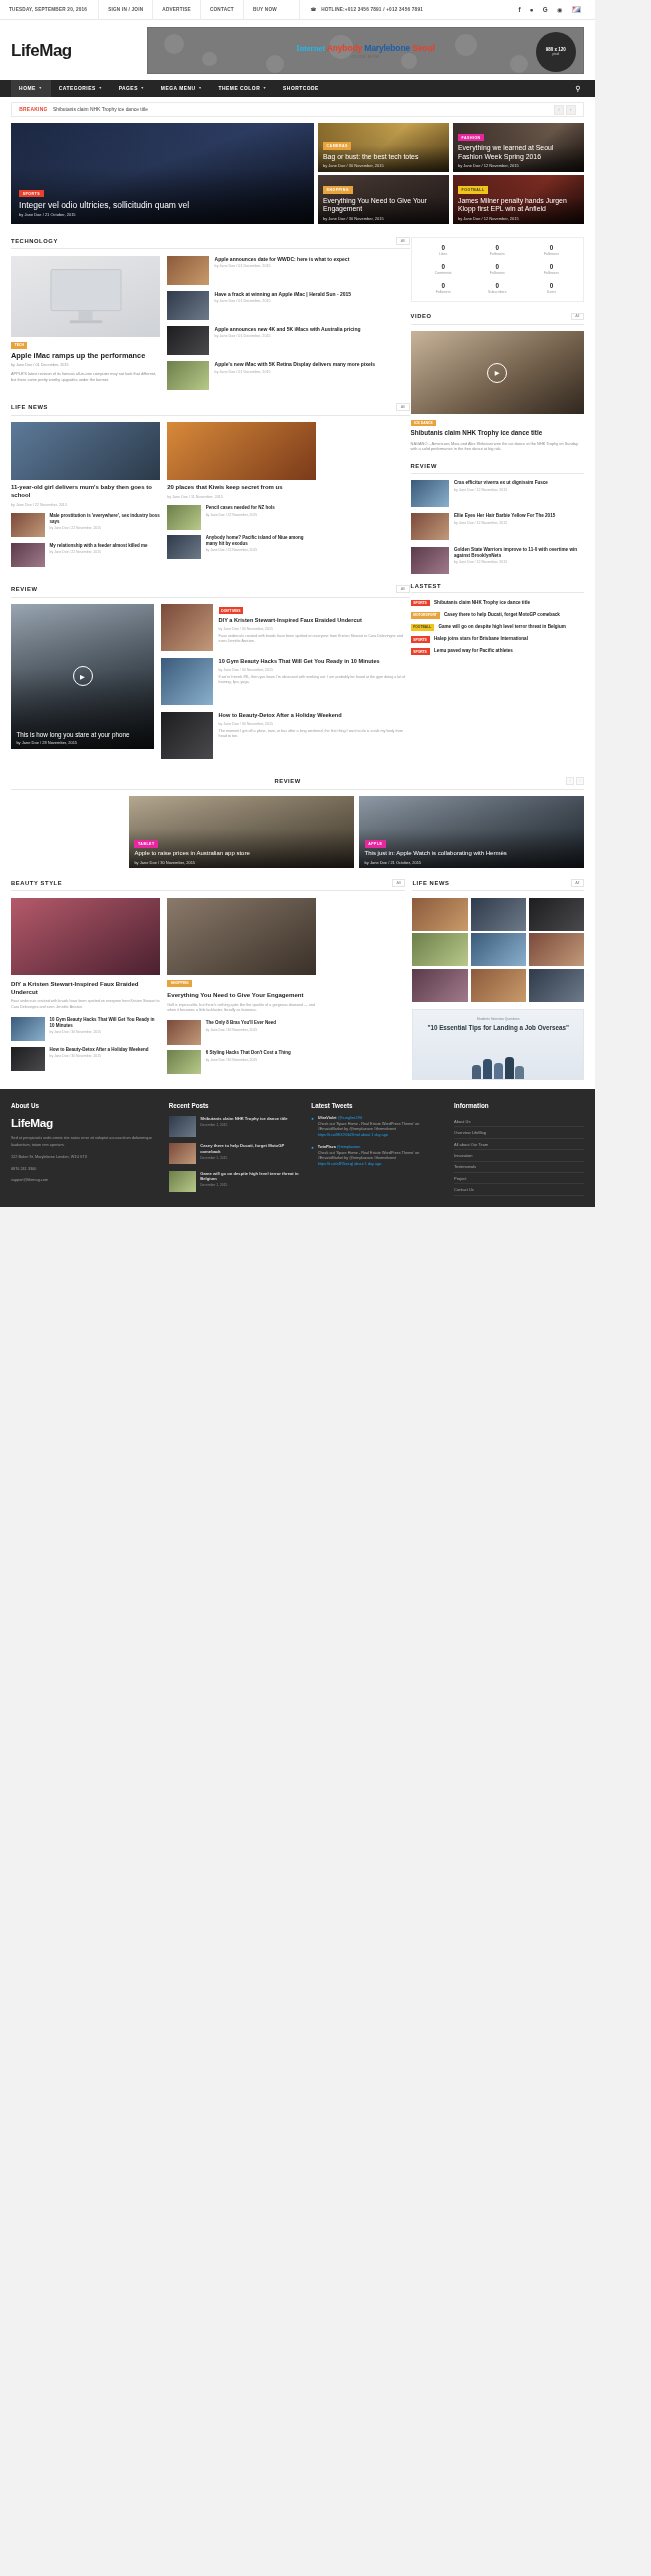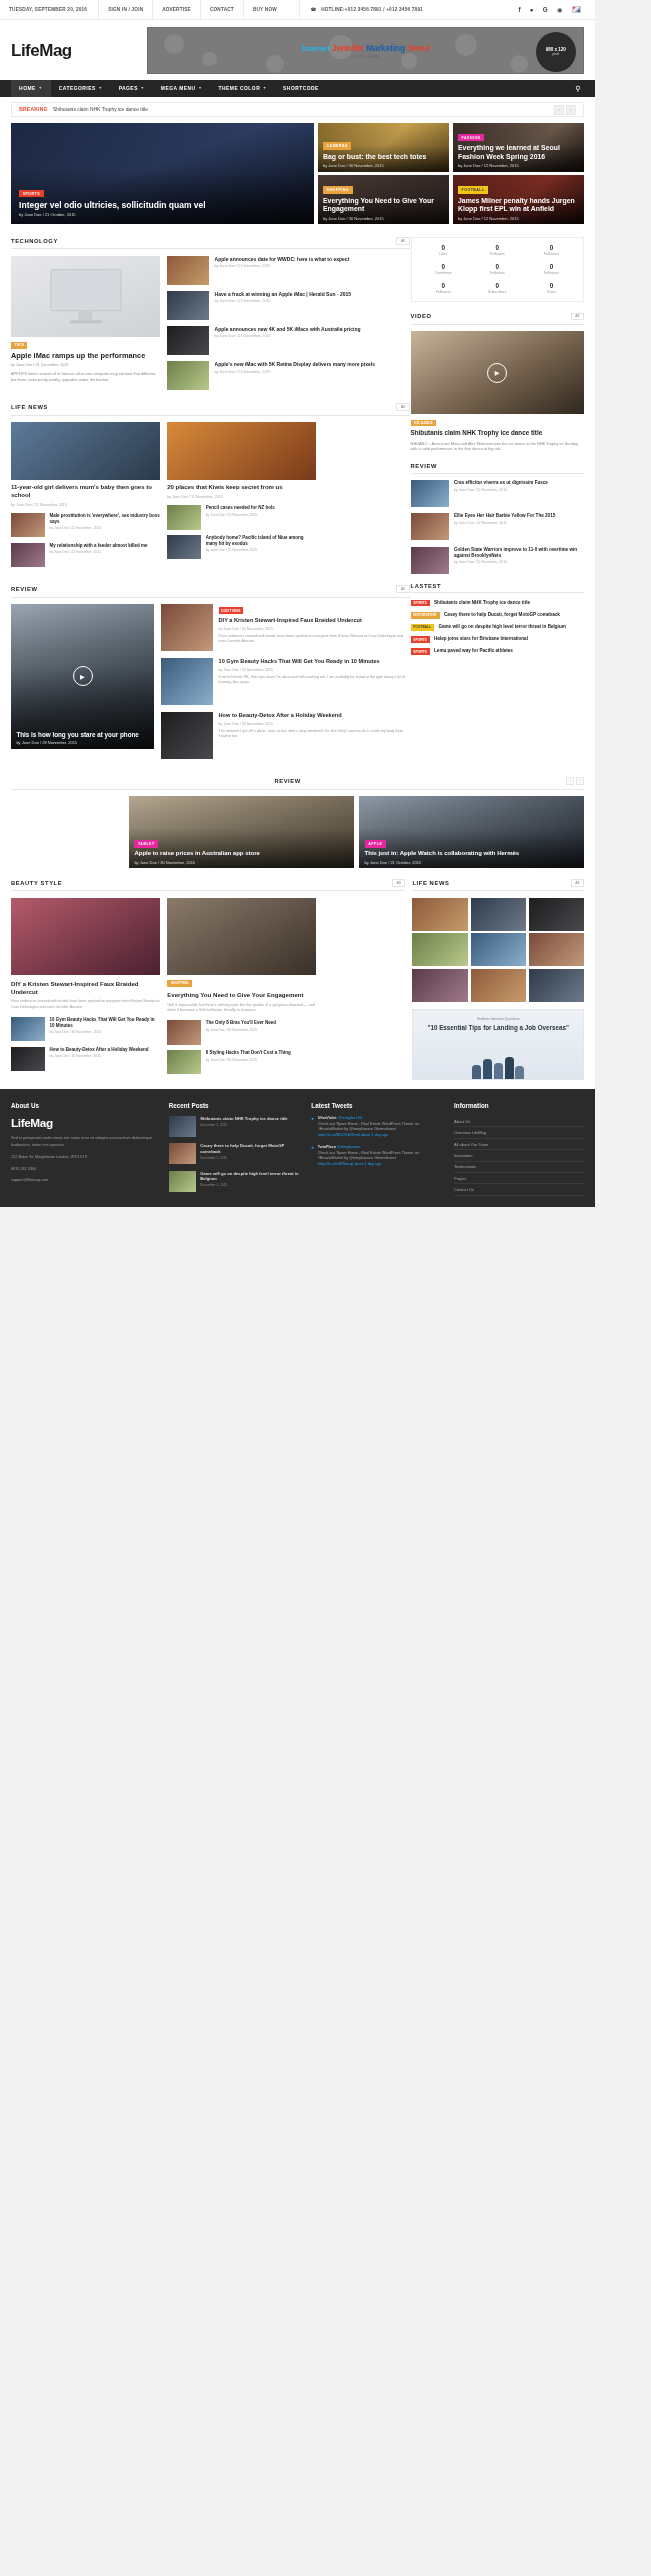--- a/index.html
+++ b/index.html
@@ -84,21 +84,21 @@
   .hcard.c3 { background: linear-gradient(135deg,#4a3b35,#2c2220); }
   .hcard.c4 { background: linear-gradient(135deg,#5a1f1a,#7c2c22 55%,#2a100d); }
   .shade { position:absolute; inset:0; background: linear-gradient(to top, rgba(0,0,0,.78) 0%, rgba(0,0,0,.15) 55%, rgba(0,0,0,0) 100%); }
   .hmeta { position:absolute; left: 5.4px; right: 5.4px; bottom: 3.6px; z-index: 3; }
   .hero-main .hmeta { left: 8.1px; bottom: 6.3px; right: 8.1px;}
   .cat { display:inline-block; font-size: 3.5px; font-weight: bold; color: #fff;
          padding: 1.8px 3.6px; letter-spacing: 0.5px; margin-bottom: 2.7px; }
   .cat.sports { background:#e8402a; } .cat.cameras { background:#e8a33d; }
   .cat.shopping { background:#e8a33d; } .cat.fashion { background:#e8269e; }
   .cat.football { background:#f0c419; color:#3a3a3a;}
-  .htitle { color:#fff; font-weight: bold; font-size: 6.9px; line-height: 1.25; }
+  .htitle { color:#fff; font-weight: normal; font-size: 6.9px; line-height: 1.25; }
   .hero-main .htitle { font-size: 8.5px; }
   .hby { color: #ddd; font-size: 4px; margin-top: 1.8px; }
 
   
   .cols { display: flex; gap: 1px; padding: 5.4px 11px; background:#fff; }
   .colL { width: 416px; }
   .colR { width: 181px; }
   .sec-head { display:flex; align-items:center; border-bottom: 0.9px solid #e6e6e6;
               padding-bottom: 3.6px; margin-bottom: 6.3px; }
   .sec-title { font-size: 5.8px; font-weight: bold; letter-spacing: 0.6px; color:#222; }
@@ -275,22 +275,22 @@
       <div class="blob" style="width:20px;height:20px;left:16.3px;top:5.4px;"></div>
       <div class="blob" style="width:14.5px;height:14.5px;left:54px;top:23.5px;"></div>
       <div class="blob" style="width:18px;height:18px;left:118px;top:27px;"></div>
       <div class="blob" style="width:23.5px;height:23.5px;left:181px;top:7.2px;"></div>
       <div class="blob" style="width:16.3px;height:16.3px;left:253px;top:25px;"></div>
       <div class="blob" style="width:22px;height:22px;left:307px;top:5.4px;"></div>
       <div class="blob" style="width:18px;height:18px;left:362px;top:27px;"></div>
       <div class="ad-text">
         <div class="l1">
           <span class="c1">Internet</span>
-          <span class="c2">Jennifer</span>
-          <span class="c3">Marketing</span>
+          <span class="c2">Anybody</span>
+          <span class="c3">Marylebone</span>
           <span class="c4">Seoul</span>
         </div>
         <div class="l2">CLICK NOW</div>
       </div>
       <div class="ad-circle">
         <b>980 x 120</b>
         <i>pixel</i>
       </div>
     </div>
   </div>

